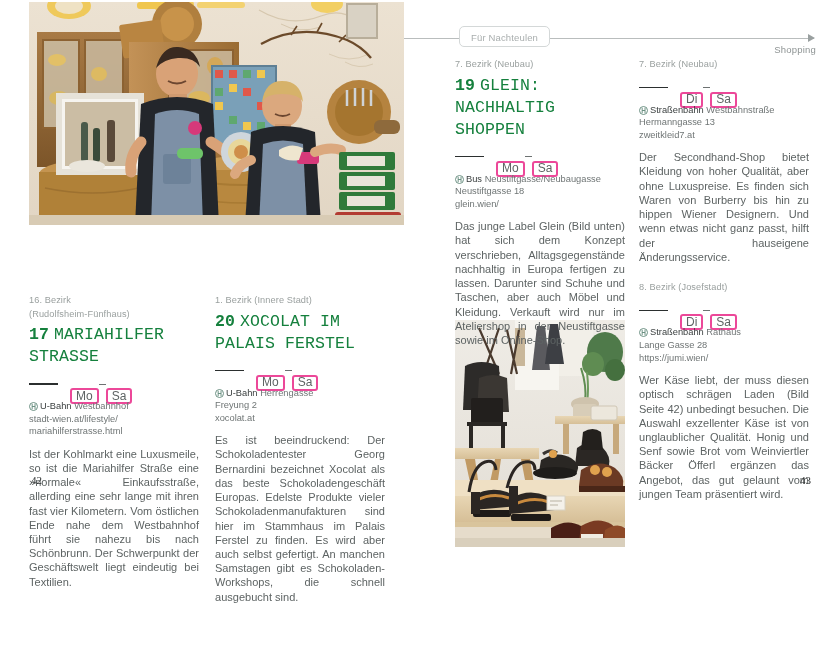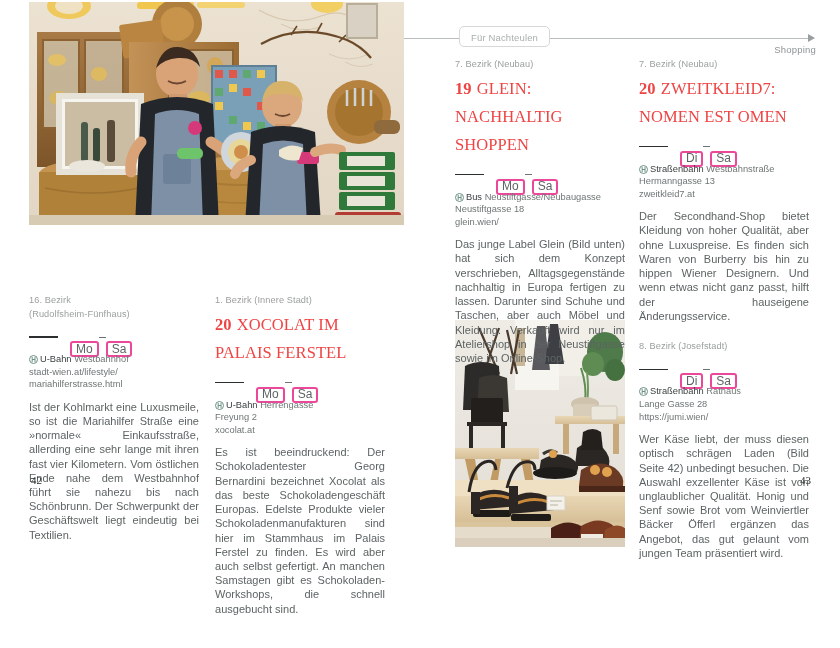--- a/index.html
+++ b/index.html
@@ -111,24 +111,24 @@
 
   
   .district {
     font-size: 9.2px;
     line-height: 13.5px;
     color: #9aa09f;
     letter-spacing: 0.1px;
     margin: 0 0 3px 0;
   }
   .headline {
-    font-family: Liberation Serif, serif;
+    font-family: Liberation Mono, monospace;
     font-size: 16.5px;
-    line-height: 28px;
-    color: #ef4444;
+    line-height: 22px;
+    color: #15803d;
     margin: 0 0 0 0;
     letter-spacing: 0.1px;
   }
   .headline .num {
     font-weight: bold;
     font-size: 16.5px;
     margin-right: 5px;
   }
   .hours {
     display: flex;
@@ -461,20 +461,23 @@
 
   <div class="spread">
 
     <div class="col" id="col1">
       <div style="height:236px"></div>
       <div>
         <div class="district">
           <span>16. Bezirk</span><br>
           <span>(Rudolfsheim-Fünfhaus)</span>
         </div>
+        <div class="headline">
+          <span class="num">17</span><span>MARIAHILFER STRASSE</span>
+        </div>
         <div class="hours">
           <span class="dash"></span>
           <span class="daybox">Mo</span>
           <span class="daysep"></span>
           <span class="daybox">Sa</span>
         </div>
         <div class="meta">
           <span class="hicon">H</span><span class="mode">U-Bahn</span>
           <span class="place">Westbahnhof</span>
           <span class="line2">stadt-wien.at/lifestyle/ mariahilferstrasse.html</span>
@@ -524,23 +527,20 @@
           <span class="line2">Neustiftgasse 18</span>
           <span class="line2">glein.wien/</span>
         </div>
         <div class="body">Das junge Label Glein (Bild unten) hat sich dem Konzept verschrieben, Alltagsgegenstände nachhaltig in Europa fertigen zu lassen. Darunter sind Schuhe und Taschen, aber auch Möbel und Kleidung. Verkauft wird nur im Ateliershop in der Neustiftgasse sowie im Online-Shop.</div>
       </div>
     </div>
 
     <div class="col" id="col4">
       <div>
         <div class="district">7. Bezirk (Neubau)</div>
-        <div class="headline">
-          <span class="num">20</span><span>ZWEITKLEID7: NOMEN EST OMEN</span>
-        </div>
         <div class="hours">
           <span class="dash"></span>
           <span class="daybox">Di</span>
           <span class="daysep"></span>
           <span class="daybox">Sa</span>
         </div>
         <div class="meta">
           <span class="hicon">H</span><span class="mode">Straßenbahn</span>
           <span class="place">Westbahnstraße</span>
           <span class="line2">Hermanngasse 13</span>

